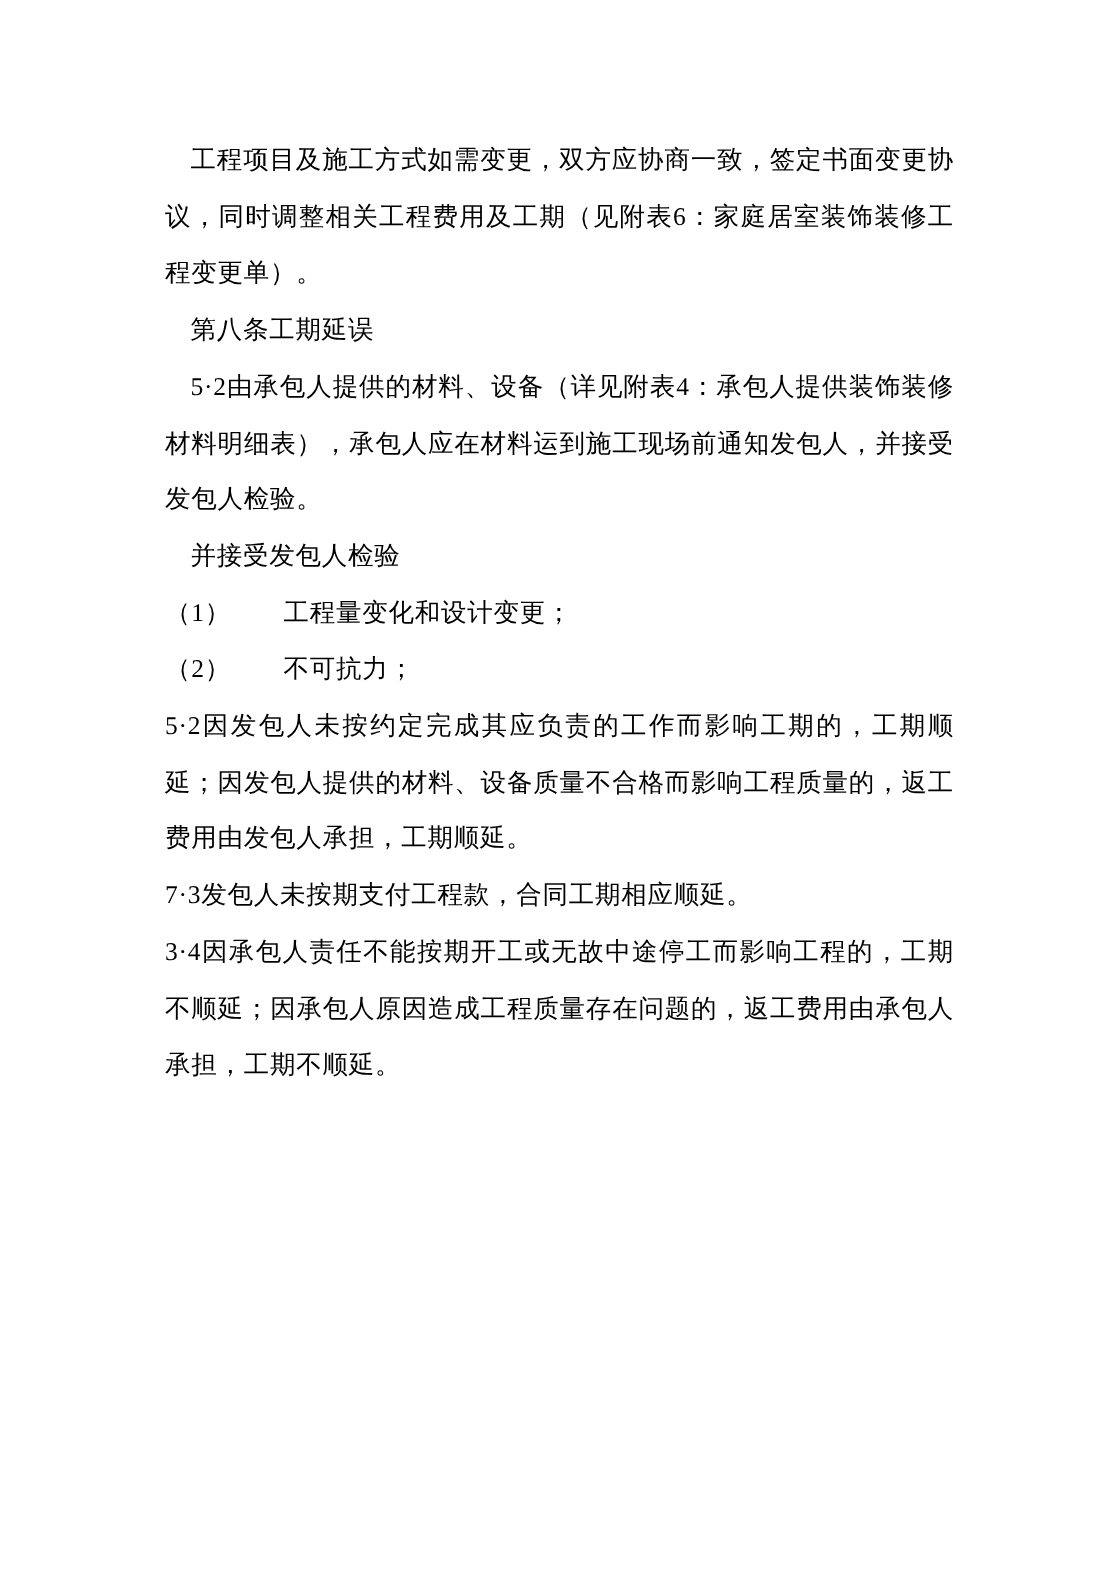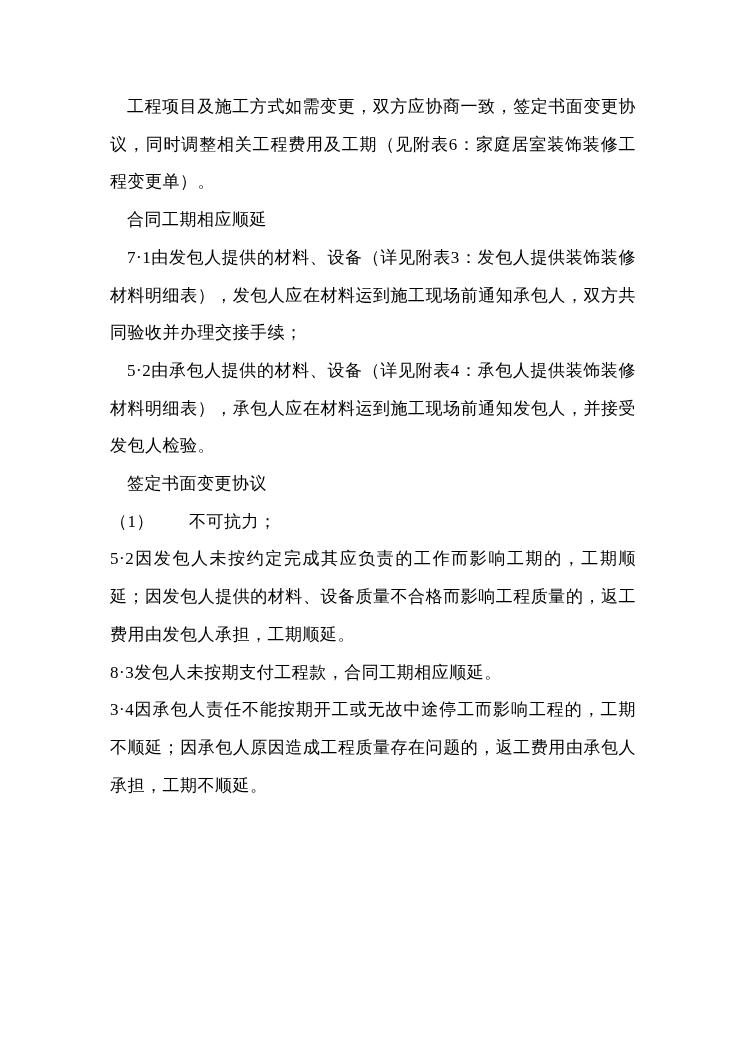--- a/index.html
+++ b/index.html
@@ -36,22 +36,22 @@
   .p-flush {
     text-indent: 0;
   }
 </style>
 </head>
 <body>
 
 <div class="page">
   <div class="doc">
     <p class="p-indent">工程项目及施工方式如需变更，双方应协商一致，签定书面变更协议，同时调整相关工程费用及工期（见附表6：家庭居室装饰装修工程变更单）。</p>
-    <p class="p-indent">合同工期相应顺延</p>
-    <p class="p-indent">7·1由发包人提供的材料、设备（详见附表3：发包人提供装饰装修材料明细表），发包人应在材料运到施工现场前通知承包人，双方共同验收并办理交接手续；</p>
+    <p class="p-indent">第八条工期延误</p>
     <p class="p-indent">5·2由承包人提供的材料、设备（详见附表4：承包人提供装饰装修材料明细表），承包人应在材料运到施工现场前通知发包人，并接受发包人检验。</p>
-    <p class="p-indent">签定书面变更协议</p>
-    <p class="p-flush">（1）　　不可抗力；</p>
+    <p class="p-indent">并接受发包人检验</p>
+    <p class="p-flush">（1）　　工程量变化和设计变更；</p>
+    <p class="p-flush">（2）　　不可抗力；</p>
     <p class="p-flush">5·2因发包人未按约定完成其应负责的工作而影响工期的，工期顺延；因发包人提供的材料、设备质量不合格而影响工程质量的，返工费用由发包人承担，工期顺延。</p>
-    <p class="p-flush">8·3发包人未按期支付工程款，合同工期相应顺延。</p>
+    <p class="p-flush">7·3发包人未按期支付工程款，合同工期相应顺延。</p>
     <p class="p-flush">3·4因承包人责任不能按期开工或无故中途停工而影响工程的，工期不顺延；因承包人原因造成工程质量存在问题的，返工费用由承包人承担，工期不顺延。</p>
   </div>
 </div>
 
 </body></html>

